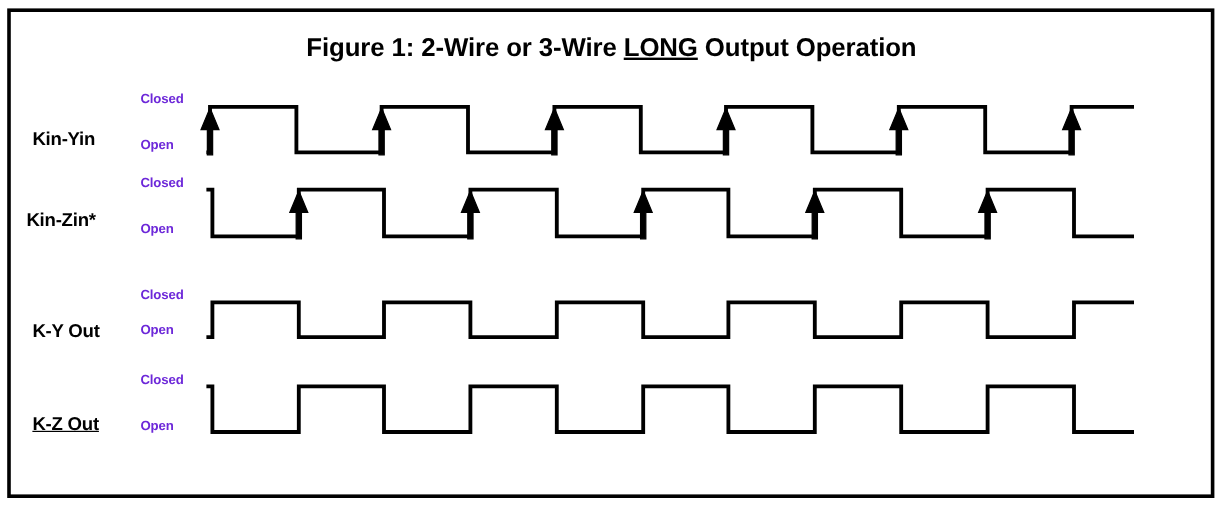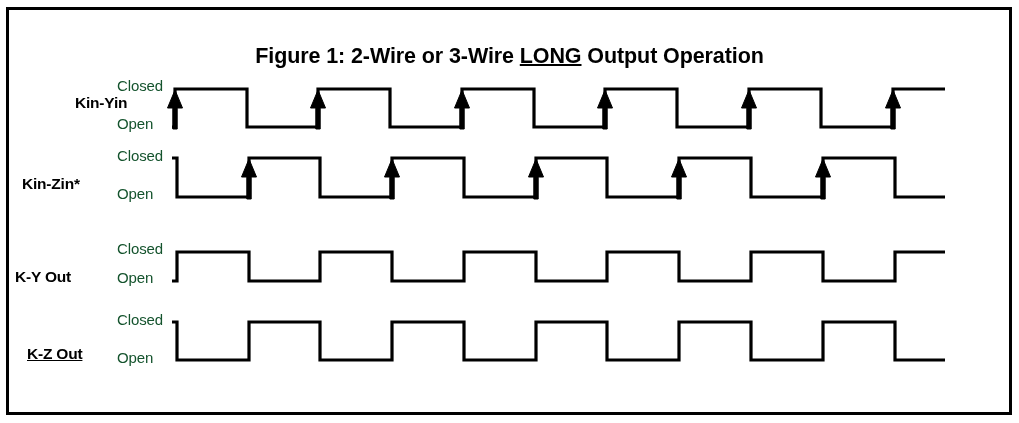--- a/index.html
+++ b/index.html
@@ -25,21 +25,21 @@
     top: 7px;
     width: 1006px;
     height: 408px;
     border: 3px solid #000000;
     box-sizing: border-box;
     background: #ffffff;
   }
   .figure-title {
     position: absolute;
     left: 0;
-    top: 44px;
+    top: 28px;
     width: 1019px;
     text-align: center;
     font-size: 21.5px;
     font-weight: bold;
     color: #000000;
     letter-spacing: -0.1px;
     white-space: nowrap;
   }
   .figure-title .underlined {
     text-decoration: underline;
@@ -49,23 +49,23 @@
     position: absolute;
     font-size: 15.5px;
     font-weight: bold;
     color: #000000;
     text-align: left;
     white-space: nowrap;
     letter-spacing: -0.2px;
   }
   .level-label {
     position: absolute;
-    font-size: 15px;
-    font-weight: normal;
-    color: #14532d;
+    font-size: 11px;
+    font-weight: bold;
+    color: #6d28d9;
     white-space: nowrap;
     letter-spacing: -0.1px;
   }
   #wave-layer {
     position: absolute;
     left: 0;
     top: 0;
     width: 1019px;
     height: 423px;
     pointer-events: none;
@@ -88,27 +88,27 @@
 
 <div id="figure-root">
 
   <div class="figure-border"></div>
 
   <div class="figure-title">
     <span>Figure 1: 2-Wire or 3-Wire </span><span class="underlined">LONG</span><span> Output Operation</span>
   </div>
 
   <div id="labels-layer">
-      <div class="signal-name" style="left: 27px; top: 94px; margin-left: 48px;">Kin-Yin</div>
+      <div class="signal-name" style="left: 27px; top: 108px;">Kin-Yin</div>
       <div class="level-label" style="left: 117px; top: 77px;">Closed</div>
       <div class="level-label" style="left: 117px; top: 115px;">Open</div>
       <div class="signal-name" style="left: 22px; top: 175px; text-align: center;">Kin-Zin*</div>
       <div class="level-label" style="left: 117px; top: 147px;">Closed</div>
       <div class="level-label" style="left: 117px; top: 185px;">Open</div>
-      <div class="signal-name" style="left: 15px; top: 268px;">K-Y Out</div>
+      <div class="signal-name" style="left: 27px; top: 268px;">K-Y Out</div>
       <div class="level-label" style="left: 117px; top: 240px;">Closed</div>
       <div class="level-label" style="left: 117px; top: 269px;">Open</div>
       <div class="signal-name" style="left: 27px; top: 345px; text-decoration: underline;">K-Z Out</div>
       <div class="level-label" style="left: 117px; top: 311px;">Closed</div>
       <div class="level-label" style="left: 117px; top: 349px;">Open</div>
     </div>
 
   <svg id="wave-layer" viewBox="0 0 1019 423">
       <path d="M 172 127 L 175 127 L 175 89 L 247 89 L 247 127 L 318 127 L 318 89 L 390 89 L 390 127 L 462 127 L 462 89 L 534 89 L 534 127 L 605 127 L 605 89 L 677 89 L 677 127 L 749 127 L 749 89 L 821 89 L 821 127 L 893 127 L 893 89 L 945 89" class="wave-path"></path>
       <path d="M 172 158 L 177 158 L 177 197 L 249 197 L 249 158 L 320 158 L 320 197 L 392 197 L 392 158 L 464 158 L 464 197 L 536 197 L 536 158 L 607 158 L 607 197 L 679 197 L 679 158 L 751 158 L 751 197 L 823 197 L 823 158 L 895 158 L 895 197 L 945 197" class="wave-path"></path>

